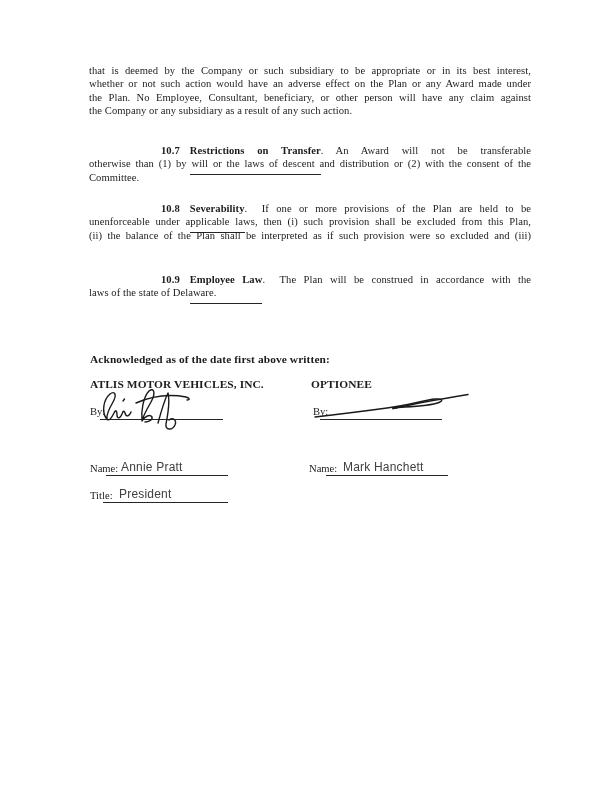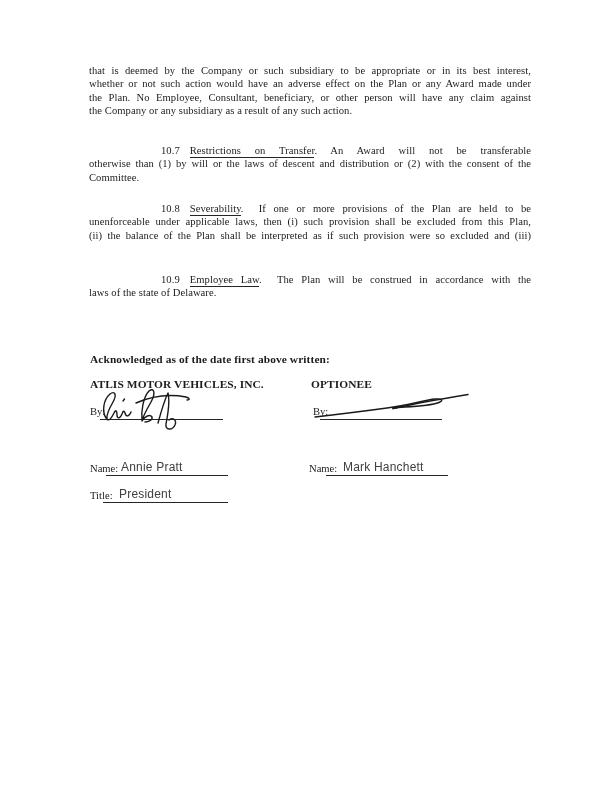--- a/index.html
+++ b/index.html
@@ -11,22 +11,22 @@
   
   .para{position:absolute;left:89px;width:442px;}
   .jline{
     display:block;width:442px;white-space:nowrap;
     text-align:justify;text-align-last:justify;
     font-size:10.6px;line-height:13.3px;letter-spacing:0.05px;
   }
   .jline.last{text-align-last:left;}
   .ind{display:inline-block;width:72px;}
   .tab{display:inline-block;width:10px;}
-  .b{font-weight:400;}
-  .u{border-bottom:1.2px solid #242424;padding-bottom:1px;}
+  .b{font-weight:700;}
+  .u{border-bottom:1.2px solid #242424;padding-bottom:18px;}
   
   .abs{position:absolute;white-space:nowrap;margin-left:12px;}
   .ackbold{font-weight:700;font-size:11.4px;letter-spacing:0.1px;}
   .lbl{font-size:10.6px;text-align:center;}
   .val{font-family:"Liberation Sans","DejaVu Sans",sans-serif;font-size:12px;color:#404040;letter-spacing:0.2px;}
   .uline{position:absolute;height:0;border-top:1.4px solid #262626;}
   .sig{position:absolute;}
   .sig path{fill:none;stroke:#1b1b1b;stroke-width:1.4;stroke-linecap:round;stroke-linejoin:round;}
   .footer{
     position:absolute;left:0;right:0;top:742px;text-align:center;

